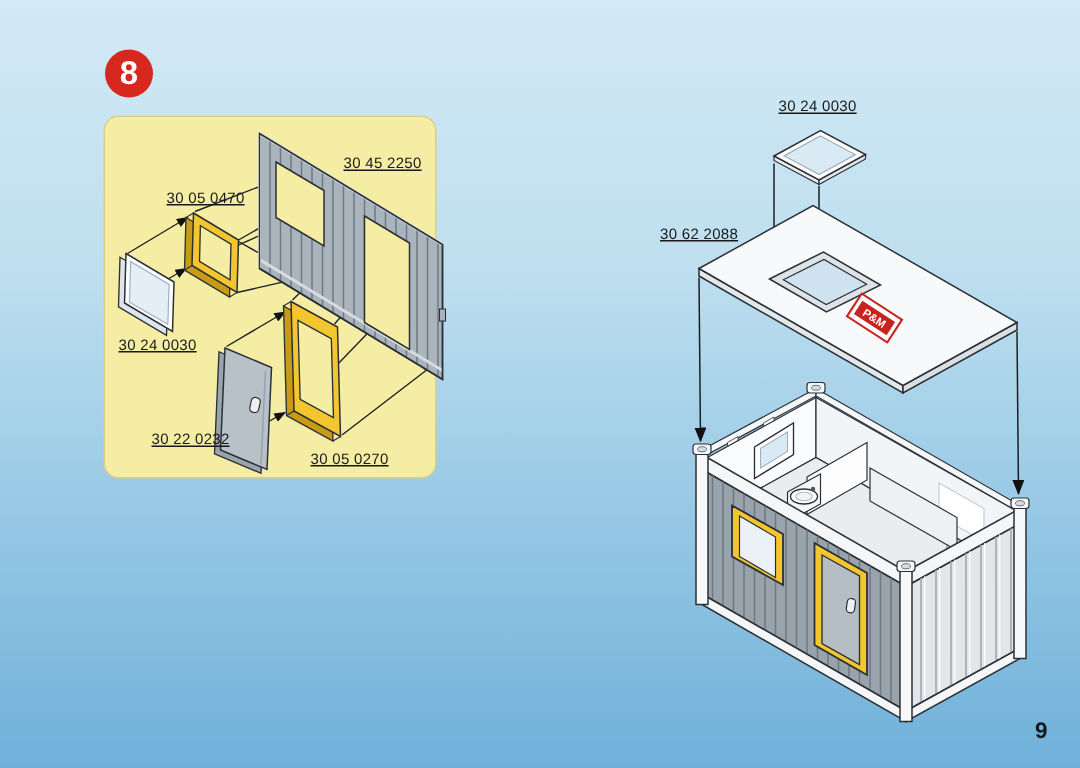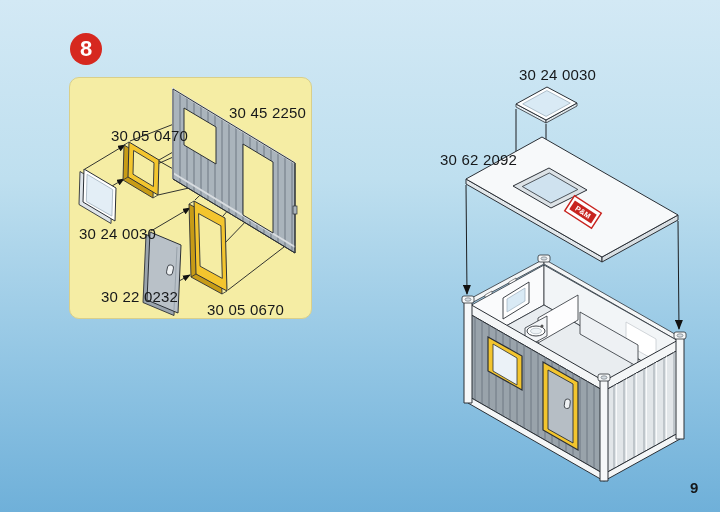--- a/index.html
+++ b/index.html
@@ -7,27 +7,27 @@
     position:relative;width:720px;height:512px;overflow:hidden;
     background:linear-gradient(180deg,#d3e9f5 0%,#bedfef 35%,#93c6e4 70%,#6fb0d9 100%);
     font-family:"Liberation Sans","DejaVu Sans",sans-serif;
   }
   .step-badge{
     position:absolute;left:70px;top:33px;width:32px;height:32px;border-radius:50%;
     background:#d6281f;color:#fff;font-weight:bold;font-size:22px;
     display:flex;align-items:center;justify-content:center;line-height:1;
   }
   .panel{
-    position:absolute;left:69px;top:77px;width:243px;height:242px;
+    position:absolute;left:69px;top:77px;width:222px;height:242px;
     background:#f5eda4;border:1px solid #d9cf8a;border-radius:10px;box-sizing:border-box;
   }
   .panel svg, .assembly svg{position:absolute;left:0;top:0;}
   .assembly{position:absolute;left:430px;top:60px;width:290px;height:430px;}
   .part-label{
-    position:absolute;font-size:15px;color:#16181a;white-space:nowrap;letter-spacing:.2px;
+    position:absolute;font-size:10px;color:#16181a;white-space:nowrap;letter-spacing:.2px;text-decoration:underline;
   }
   .page-number{
     position:absolute;left:690px;top:479px;font-size:15px;font-weight:bold;color:#16181a;
   }
 </style>
 </head>
 <body>
 
 <div class="page">
 
@@ -101,21 +101,21 @@
         <line x1="124" y1="123" x2="119" y2="126" stroke="#2b3036" stroke-width="0.8"></line>
         <line x1="126" y1="196" x2="121" y2="199" stroke="#2b3036" stroke-width="0.8"></line>
         <line x1="157" y1="213" x2="152" y2="216" stroke="#2b3036" stroke-width="0.8"></line>
       </g>
     </svg>
 
     <div class="part-label" style="left:159px;top:26px">30 45 2250</div>
     <div class="part-label" style="left:41px;top:49px">30 05 0470</div>
     <div class="part-label" style="left:9px;top:147px">30 24 0030</div>
     <div class="part-label" style="left:31px;top:210px">30 22 0232</div>
-    <div class="part-label" style="left:137px;top:223px">30 05 0670</div>
+    <div class="part-label" style="left:137px;top:223px">30 05 0270</div>
   </div>
 
   <div class="assembly">
     <svg width="290" height="430" viewBox="0 0 290 430">
       <defs>
         <marker id="arr2" viewBox="0 0 10 8" refX="9" refY="4" markerWidth="10" markerHeight="8" orient="auto">
           <path d="M0,0 L10,4 L0,8 z" fill="#111"></path>
         </marker>
       </defs>
 
@@ -213,17 +213,17 @@
           <rect x="168" y="314" width="12" height="7" rx="2" fill="#f6f8f9" stroke="#2b3036" stroke-width="0.8"></rect>
           <ellipse cx="174" cy="317.5" rx="3" ry="1.7" fill="#d6dde2" stroke="#5a646d" stroke-width="0.6"></ellipse>
           <polygon points="246,277 254,277 254,379 246,379" fill="#f6f8f9" stroke="#2b3036" stroke-width="1"></polygon>
           <rect x="244" y="272" width="12" height="7" rx="2" fill="#f6f8f9" stroke="#2b3036" stroke-width="0.8"></rect>
           <ellipse cx="250" cy="275.5" rx="3" ry="1.7" fill="#d6dde2" stroke="#5a646d" stroke-width="0.6"></ellipse>
         </g>
       </g>
     </svg>
 
     <div class="part-label" style="left:89px;top:6px">30 24 0030</div>
-    <div class="part-label" style="left:10px;top:91px">30 62 2092</div>
+    <div class="part-label" style="left:10px;top:91px">30 62 2088</div>
   </div>
 
   <div class="page-number">9</div>
 </div>
 
 </body></html>

